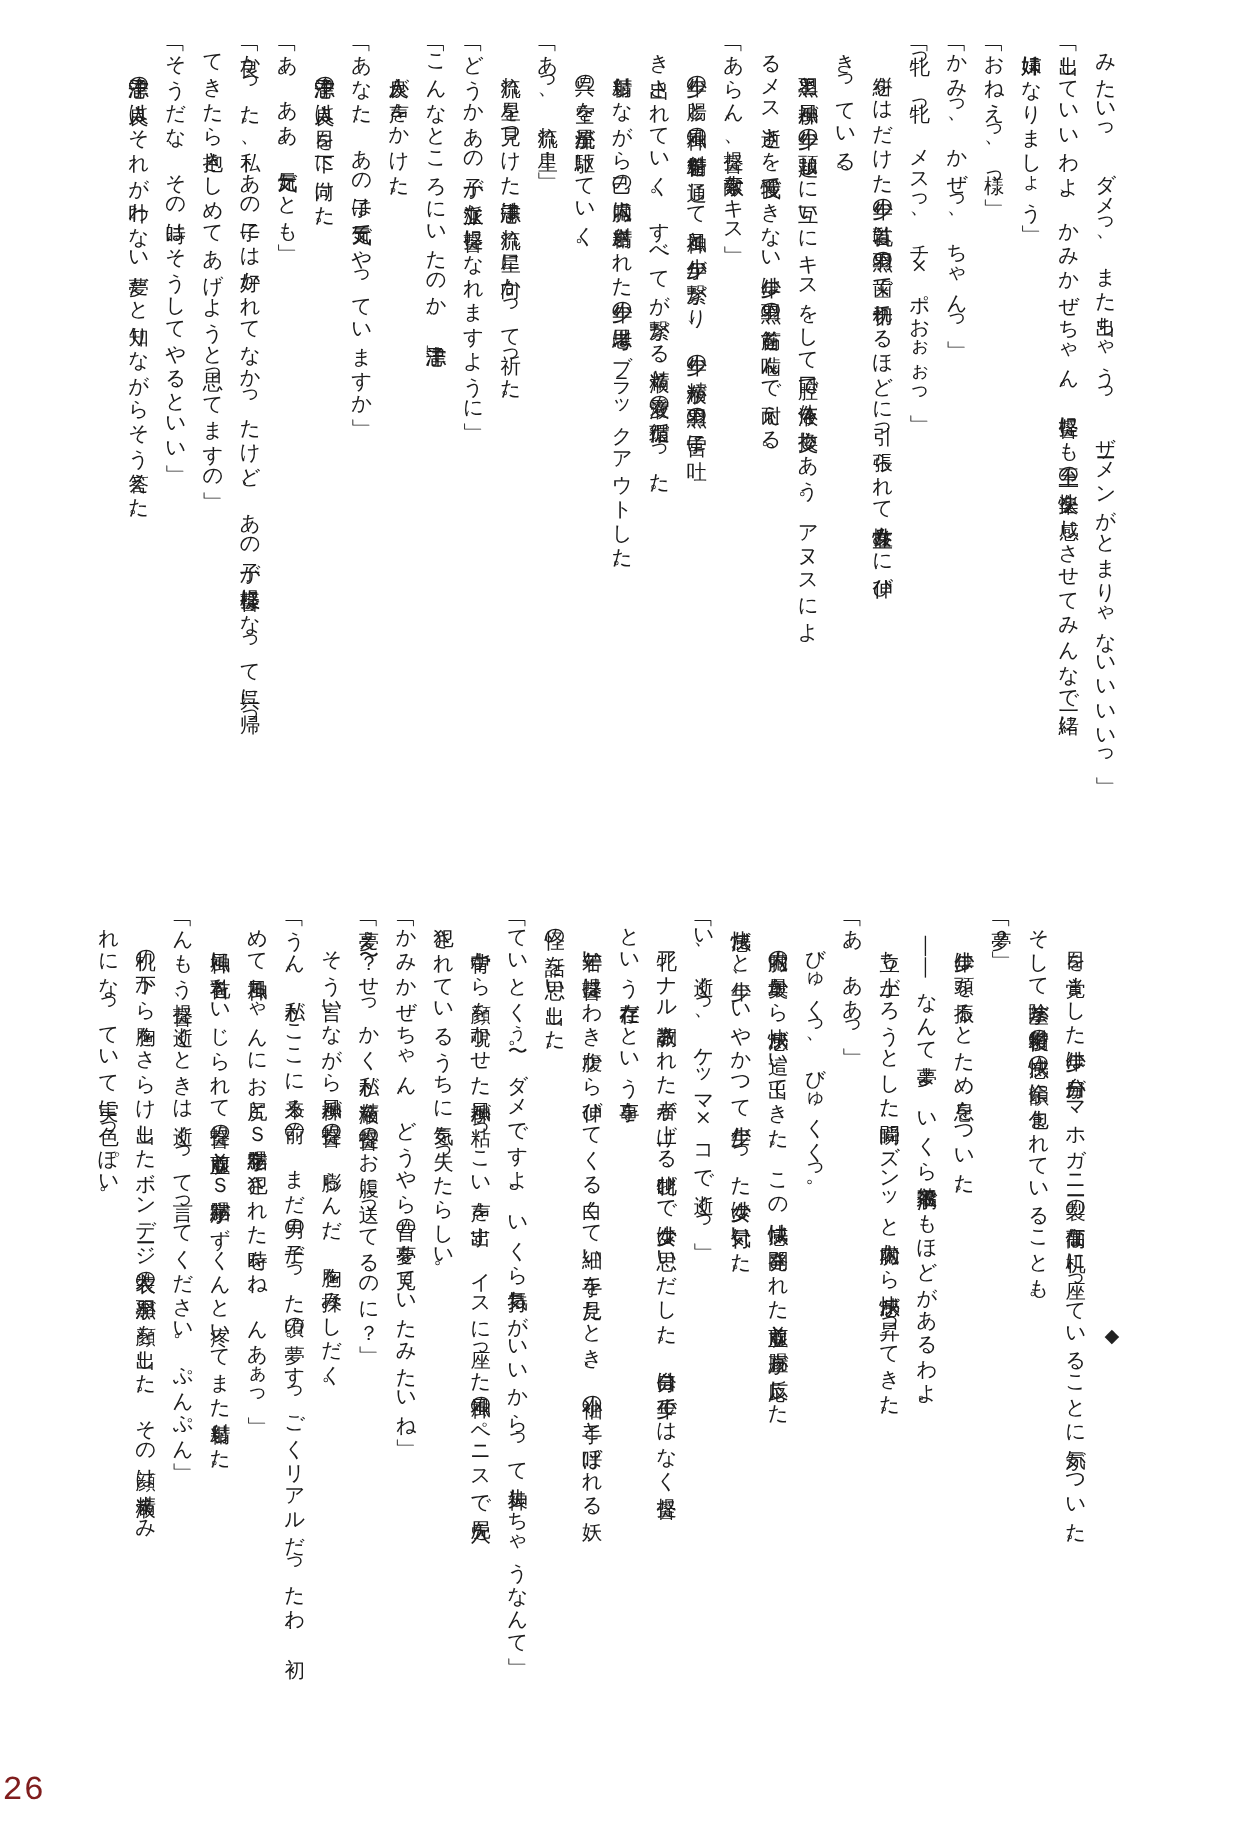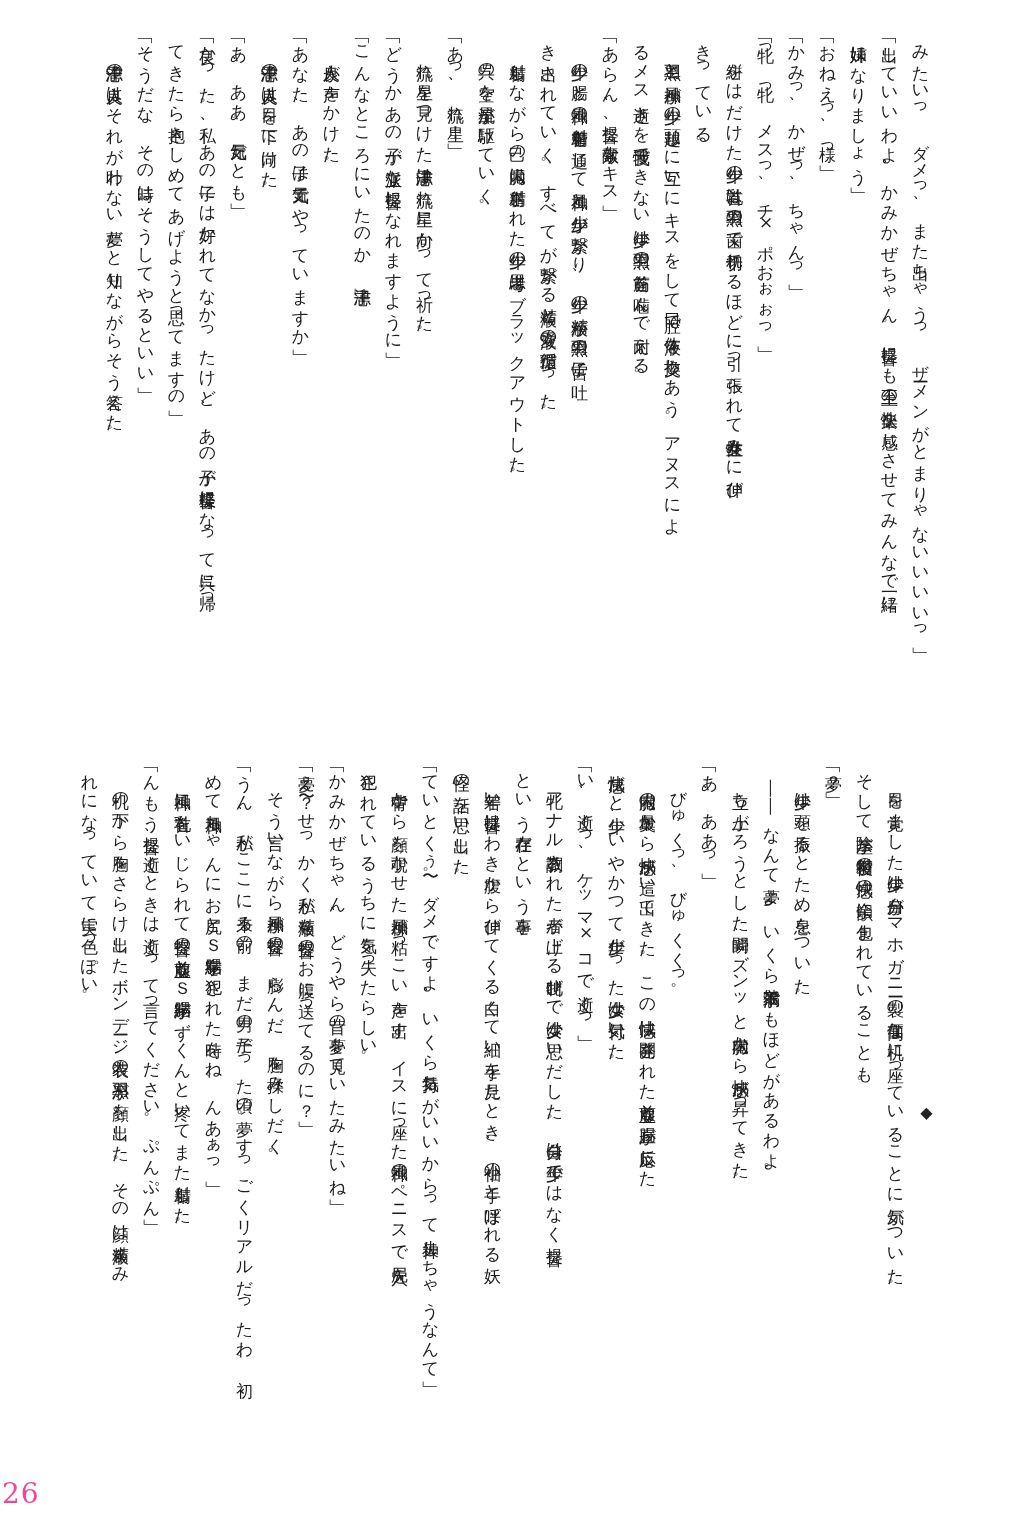--- a/index.html
+++ b/index.html
@@ -43,21 +43,22 @@
     text-align: center;
     font-size: 16px;
     color: #222222;
   }
   .page-number {
     position: absolute;
     left: 2px;
     top: 1477px;
     font-size: 28px;
     letter-spacing: 1px;
-    color: #ec4899;
+    color: #7f1d1d;
+    font-family: Liberation Mono, monospace;
   }
 </style>
 </head>
 <body>
 
 <div class="vtext top">
     <p>みたいっ　ダメっ、また出ちゃうっ　ザーメンがとまりゃないいいいっ」</p>
     <p>「出していいわよ、かみかぜちゃん。提督にも至上の快楽を感じさせてみんなで一緒に</p>
     <p>姉妹になりましょう」</p>
     <p>「おねえっ、様っ」</p>

